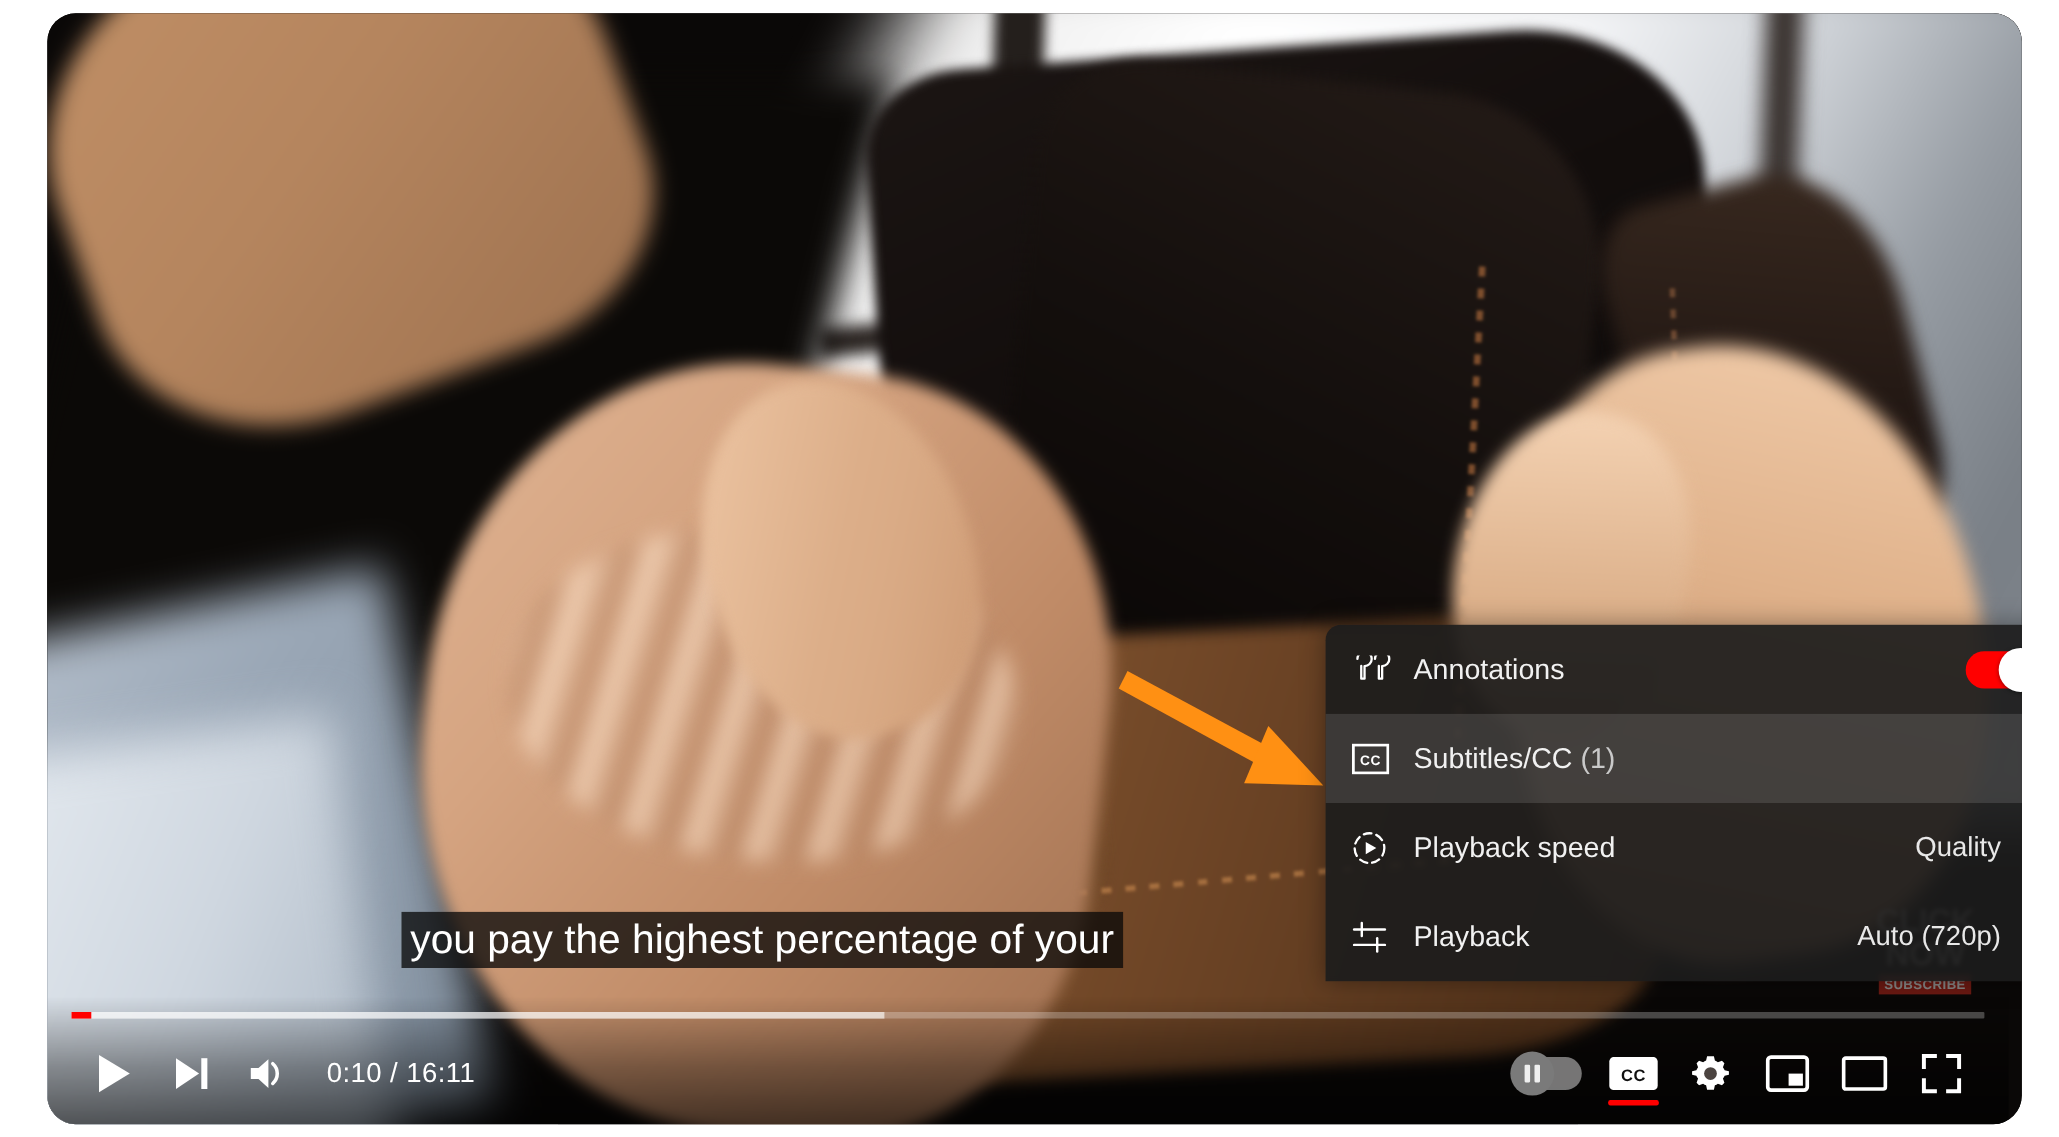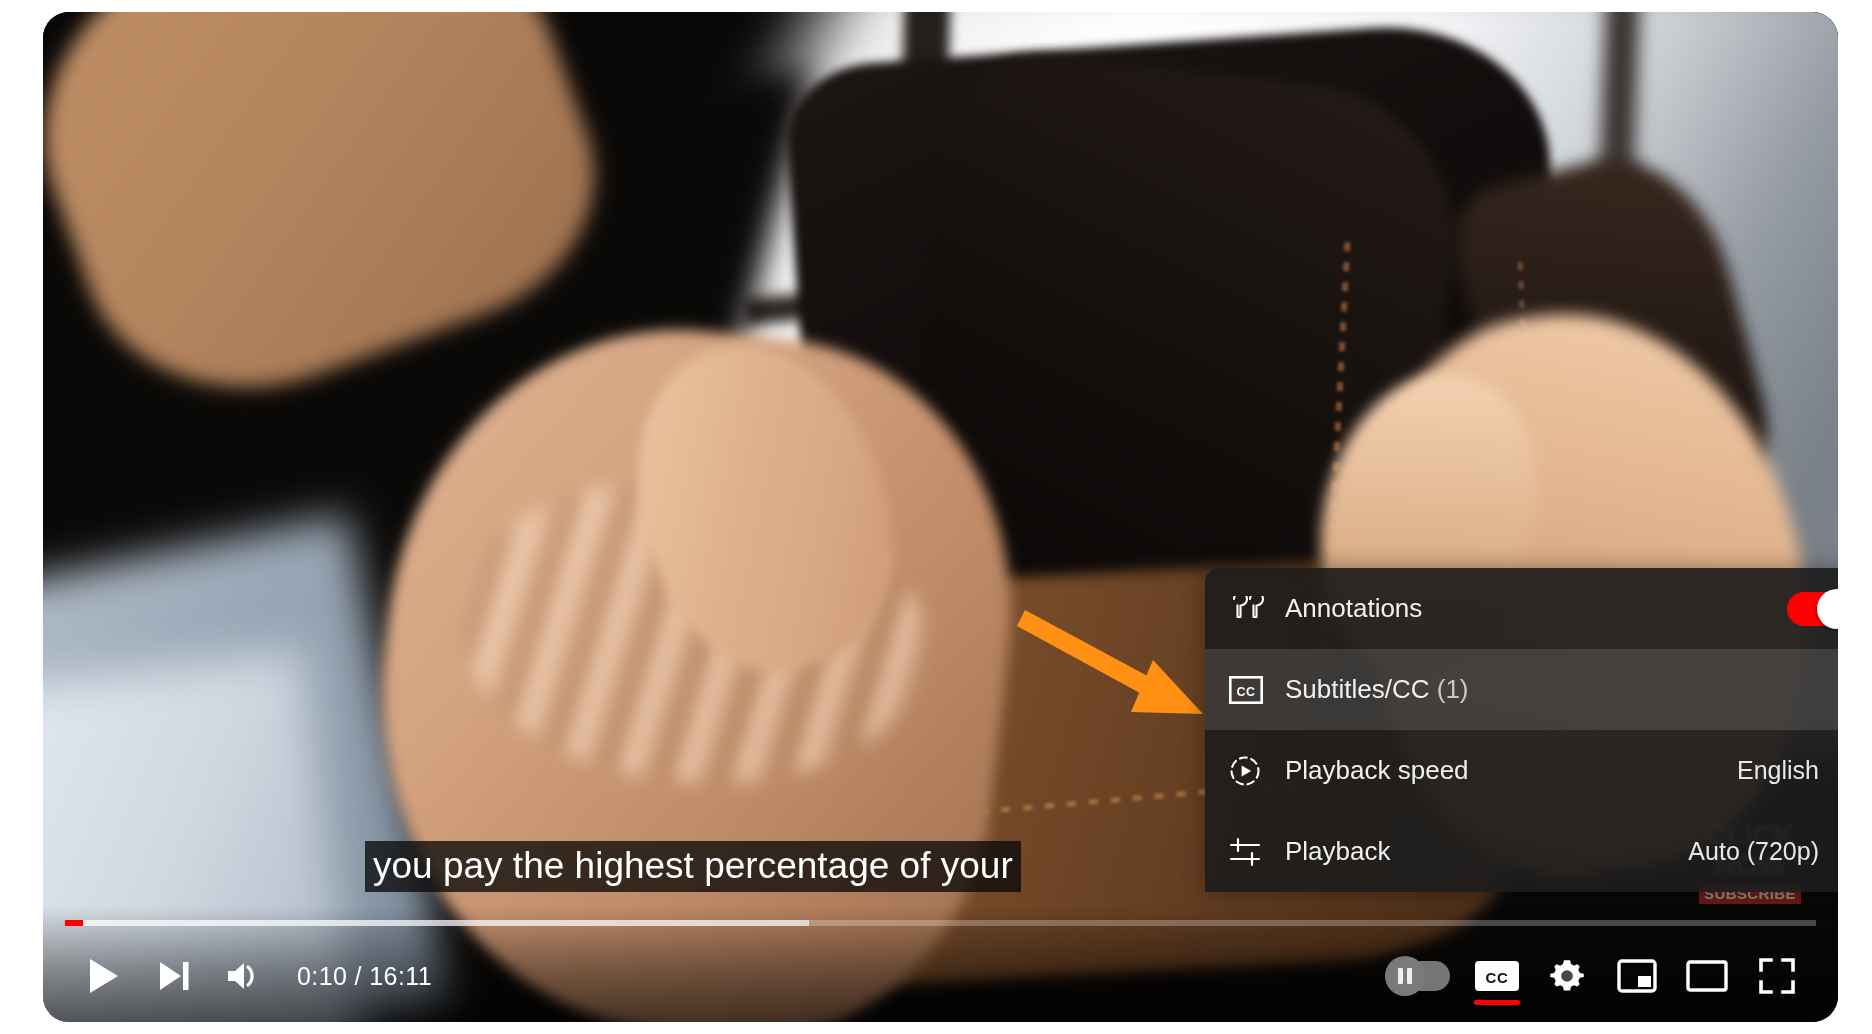--- a/index.html
+++ b/index.html
@@ -272,21 +272,21 @@
   .wm-l1, .wm-l2 {
     font-family: "Liberation Sans", sans-serif;
     font-weight: 700;
     font-size: 30px;
     color: #ffffff;
     letter-spacing: -0.5px;
     text-shadow: 0 0 4px rgba(0,0,0,.6);
   }
   .wm-l3 {
     margin-top: 3px;
-    font-size: 15px;
+    font-size: 12px;
     font-weight: 700;
     letter-spacing: 0.4px;
     color: #fff;
     background: #cc2b1d;
     padding: 3px 5px;
     display: inline-block;
   }
 
   
   .captions {
@@ -298,21 +298,21 @@
     z-index: 30;
   }
   .cap-line {
     display: inline-block;
     background: rgba(8,8,8,0.76);
     color: #ffffff;
     font-size: 37px;
     font-family: "Liberation Sans", sans-serif;
     line-height: 1.18;
     padding: 3px 8px 4px 8px;
-    margin-bottom: 2px;
+    margin-bottom: 14px;
     white-space: nowrap;
   }
   .cap-wrap { display: block; }
 
   
   .arrow-annot {
     position: absolute;
     left: 960px;
     top: 570px;
     width: 240px;
@@ -392,21 +392,21 @@
     width: 40px; height: 40px;
     border-radius: 50%;
     background: #ffffff;
     box-shadow: 0 1px 4px rgba(0,0,0,.45);
   }
 
   
   .control-bar {
     position: absolute;
     left: 0;
-    right: 0;
+    right: 12px;
     bottom: 0;
     height: 116px;
     z-index: 60;
     background: linear-gradient(to top, rgba(0,0,0,0.62) 0%, rgba(0,0,0,0.38) 45%, rgba(0,0,0,0.0) 100%);
   }
   .progress-wrap {
     position: absolute;
     left: 22px;
     right: 22px;
     top: 14px;
@@ -576,21 +576,21 @@
 
       <div class="menu-row">
         <span class="menu-icon">
           <svg width="32" height="32" viewBox="0 0 32 32">
             <circle cx="16" cy="16" r="13.5" fill="none" stroke="#ffffff" stroke-width="2.1" stroke-dasharray="7 4.6" stroke-linecap="round"></circle>
             <path d="M12.6 10.5 L22.2 16 L12.6 21.5 Z" fill="#ffffff"></path>
           </svg>
         </span>
         <span class="menu-label">Playback speed</span>
         <span class="menu-spacer"></span>
-        <span class="menu-value">English</span>
+        <span class="menu-value">Quality</span>
         <span class="chev">
           <svg width="16" height="26" viewBox="0 0 16 26">
             <path d="M3 3 L12 13 L3 23" fill="none" stroke="#ffffff" stroke-width="3.4" stroke-linecap="round" stroke-linejoin="round"></path>
           </svg>
         </span>
       </div>
 
       <div class="menu-row">
         <span class="menu-icon">
           <svg width="34" height="30" viewBox="0 0 34 30">

